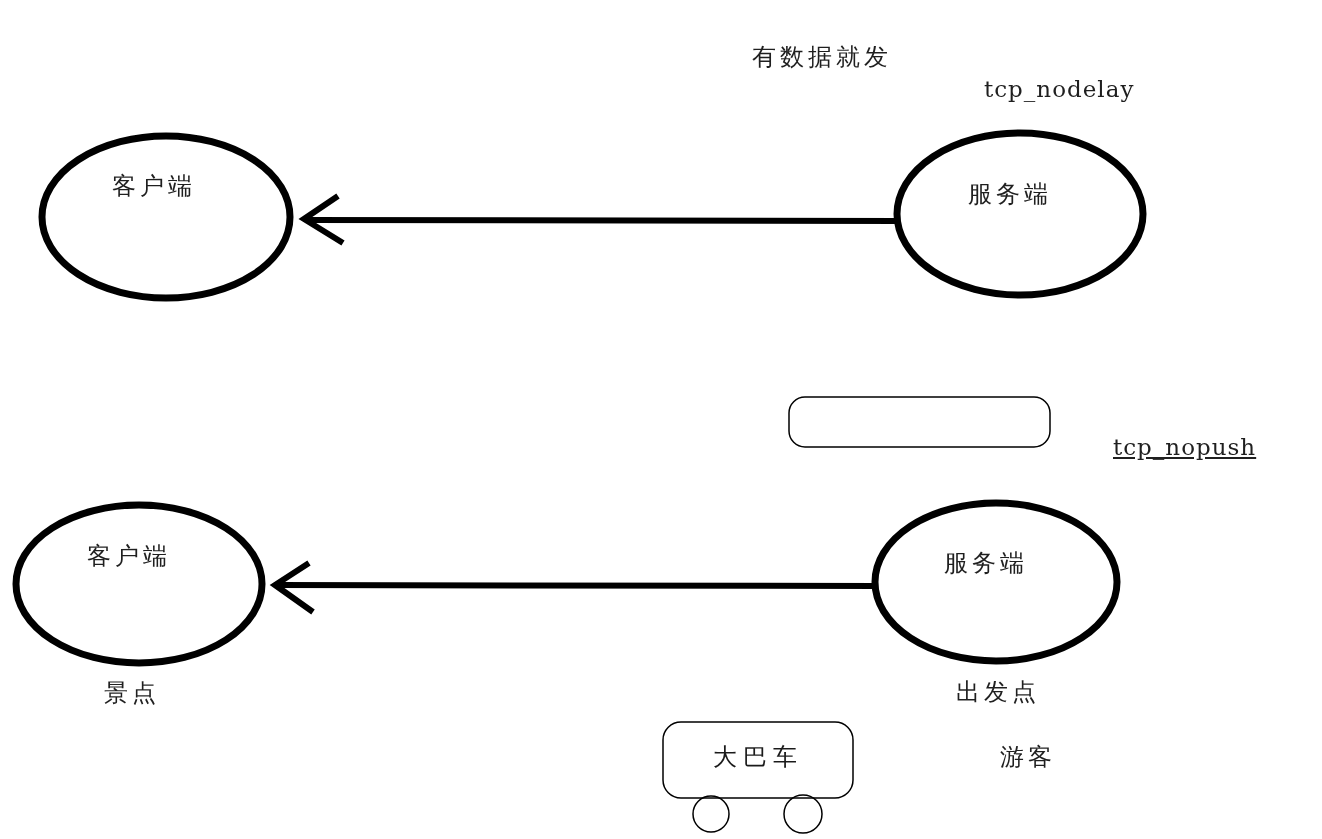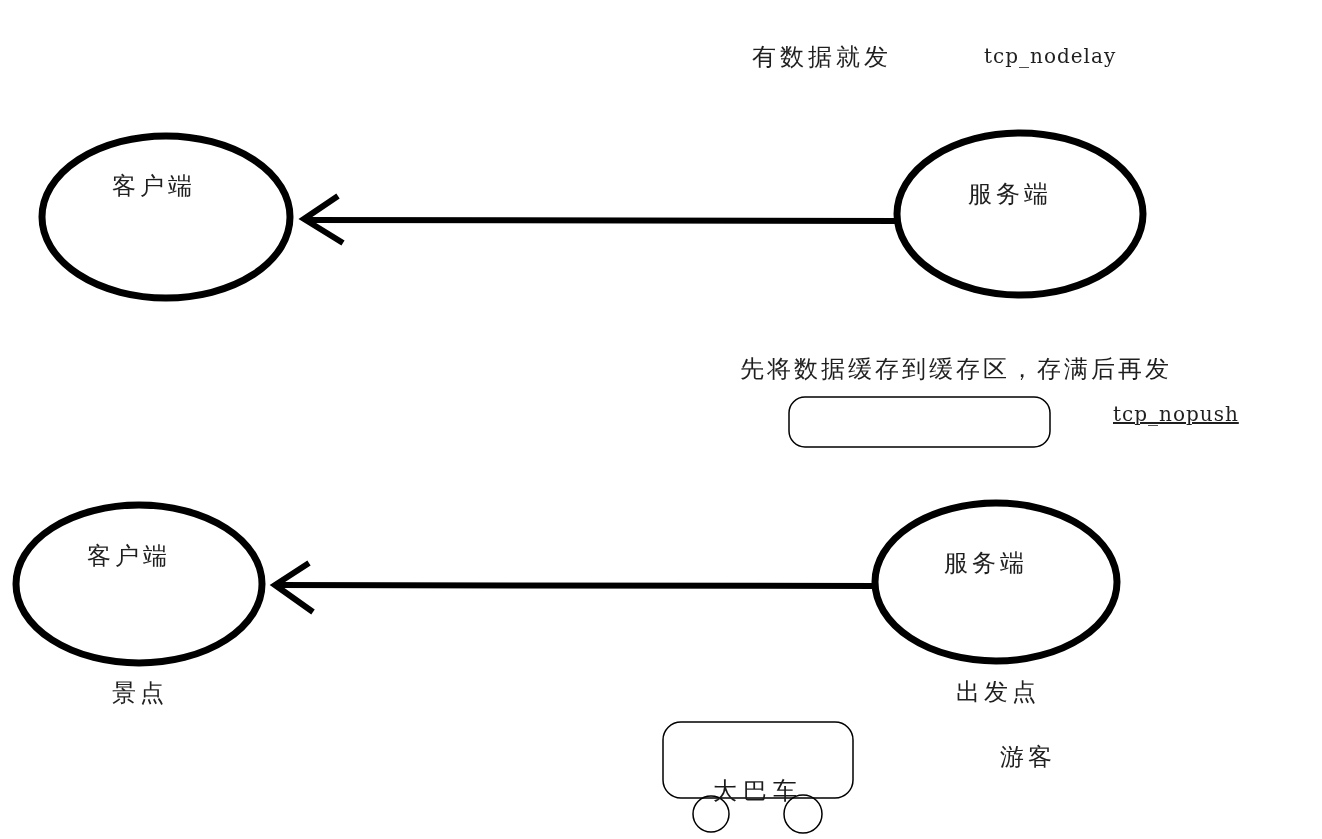--- a/index.html
+++ b/index.html
@@ -23,28 +23,29 @@
     white-space: nowrap;
     color: #1f1f1f;
     font-family: "DejaVu Serif", "Liberation Serif", serif;
   }
   .cjk {
     font-size: 24px;
     letter-spacing: 4px;
     line-height: 1;
   }
   .latin {
-    font-size: 20px;
+    font-size: 23px;
     letter-spacing: 1px;
     line-height: 1;
+    margin-top: 32px;
   }
   .bus-label-wrap {
     position: absolute;
     left: 663px;
-    top: 779px;
+    top: 745px;
     width: 190px;
     text-align: center;
   }
 </style>
 </head>
 <body>
 
 <div class="canvas">
 
   <svg class="shape-layer" width="1322" height="839" viewBox="0 0 1322 839" fill="none" stroke="#000000" stroke-linecap="butt">
@@ -64,25 +65,24 @@
     <rect x="663" y="722" width="190" height="76" rx="18" stroke-width="1.5"></rect>
     <circle cx="711" cy="814" r="18" stroke-width="1.5"></circle>
     <circle cx="803" cy="814" r="19" stroke-width="1.5"></circle>
   </svg>
 
   <div class="label cjk" style="left:752px; top:45px;">有数据就发</div>
   <div class="label latin" style="left:984px; top:46px;">tcp_nodelay</div>
   <div class="label cjk" style="left:112px; top:174px;">客户端</div>
   <div class="label cjk" style="left:968px; top:182px;">服务端</div>
 
-  <div class="label cjk" style="left:740px; top:357px; letter-spacing:3px;">先将数据缓存到缓存区，存满后再发</div>
   <div class="label latin" style="left:1113px; top:404px;text-decoration:underline;">tcp_nopush</div>
 
   <div class="label cjk" style="left:87px; top:544px;">客户端</div>
   <div class="label cjk" style="left:944px; top:551px;">服务端</div>
-  <div class="label cjk" style="left:112px; top:681px;">景点</div>
+  <div class="label cjk" style="left:104px; top:681px;">景点</div>
   <div class="label cjk" style="left:956px; top:680px;">出发点</div>
   <div class="bus-label-wrap">
     <span class="cjk" style="letter-spacing:6px;">大巴车</span>
   </div>
   <div class="label cjk" style="left:1000px; top:745px;">游客</div>
 
 </div>
 
 </body></html>

